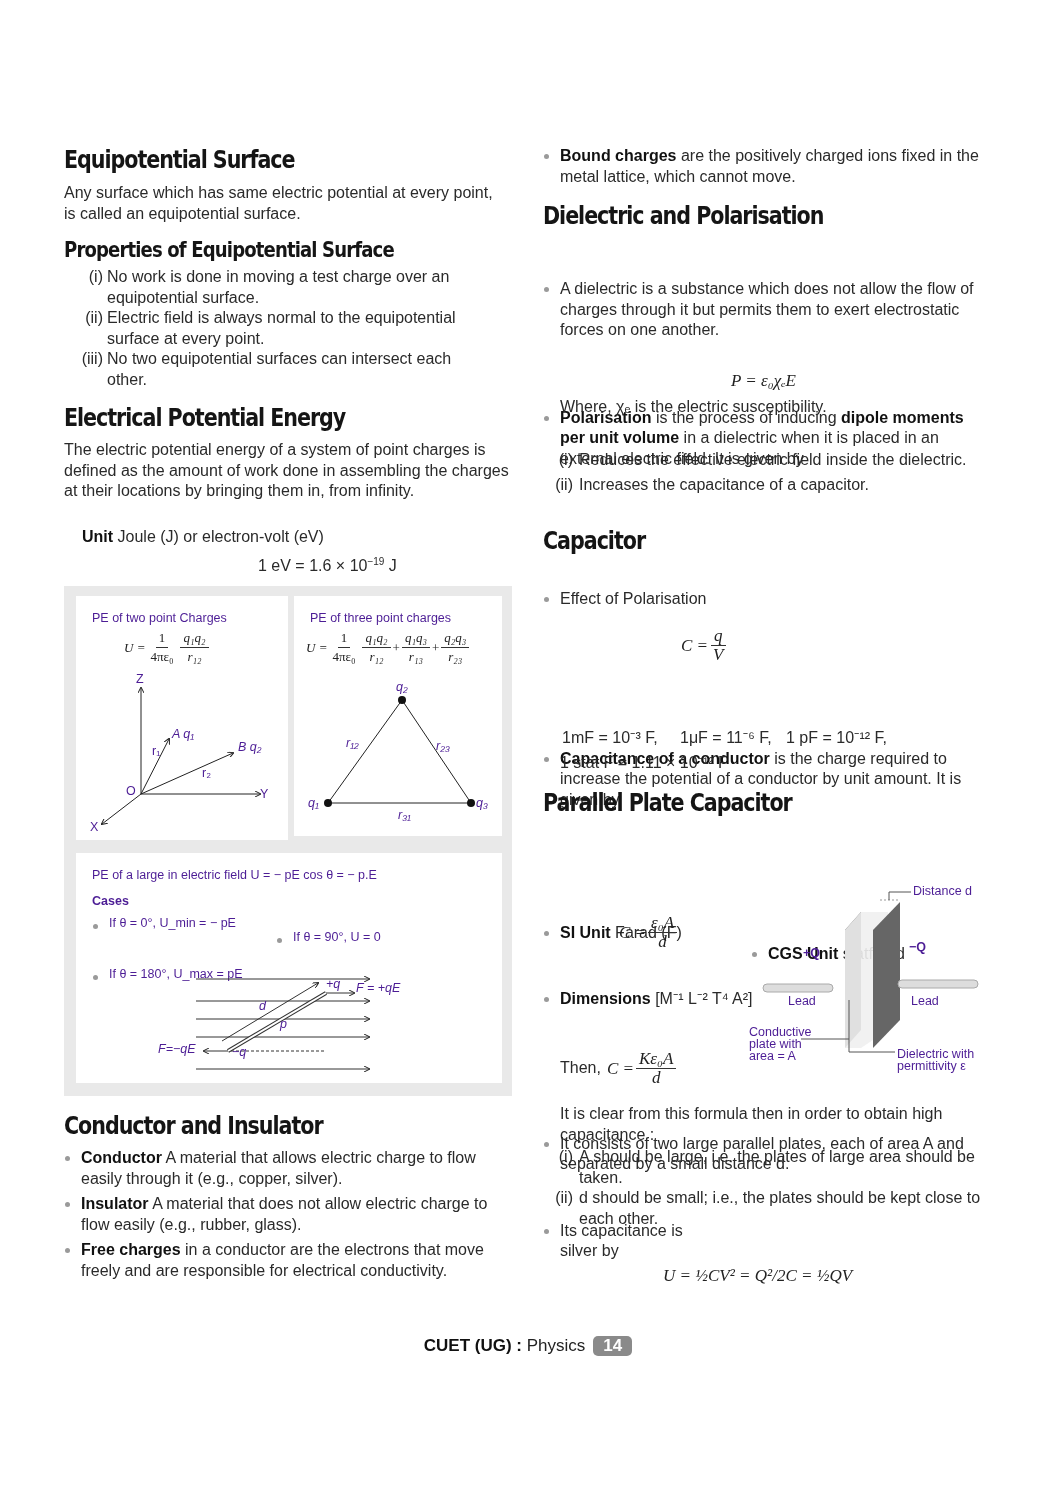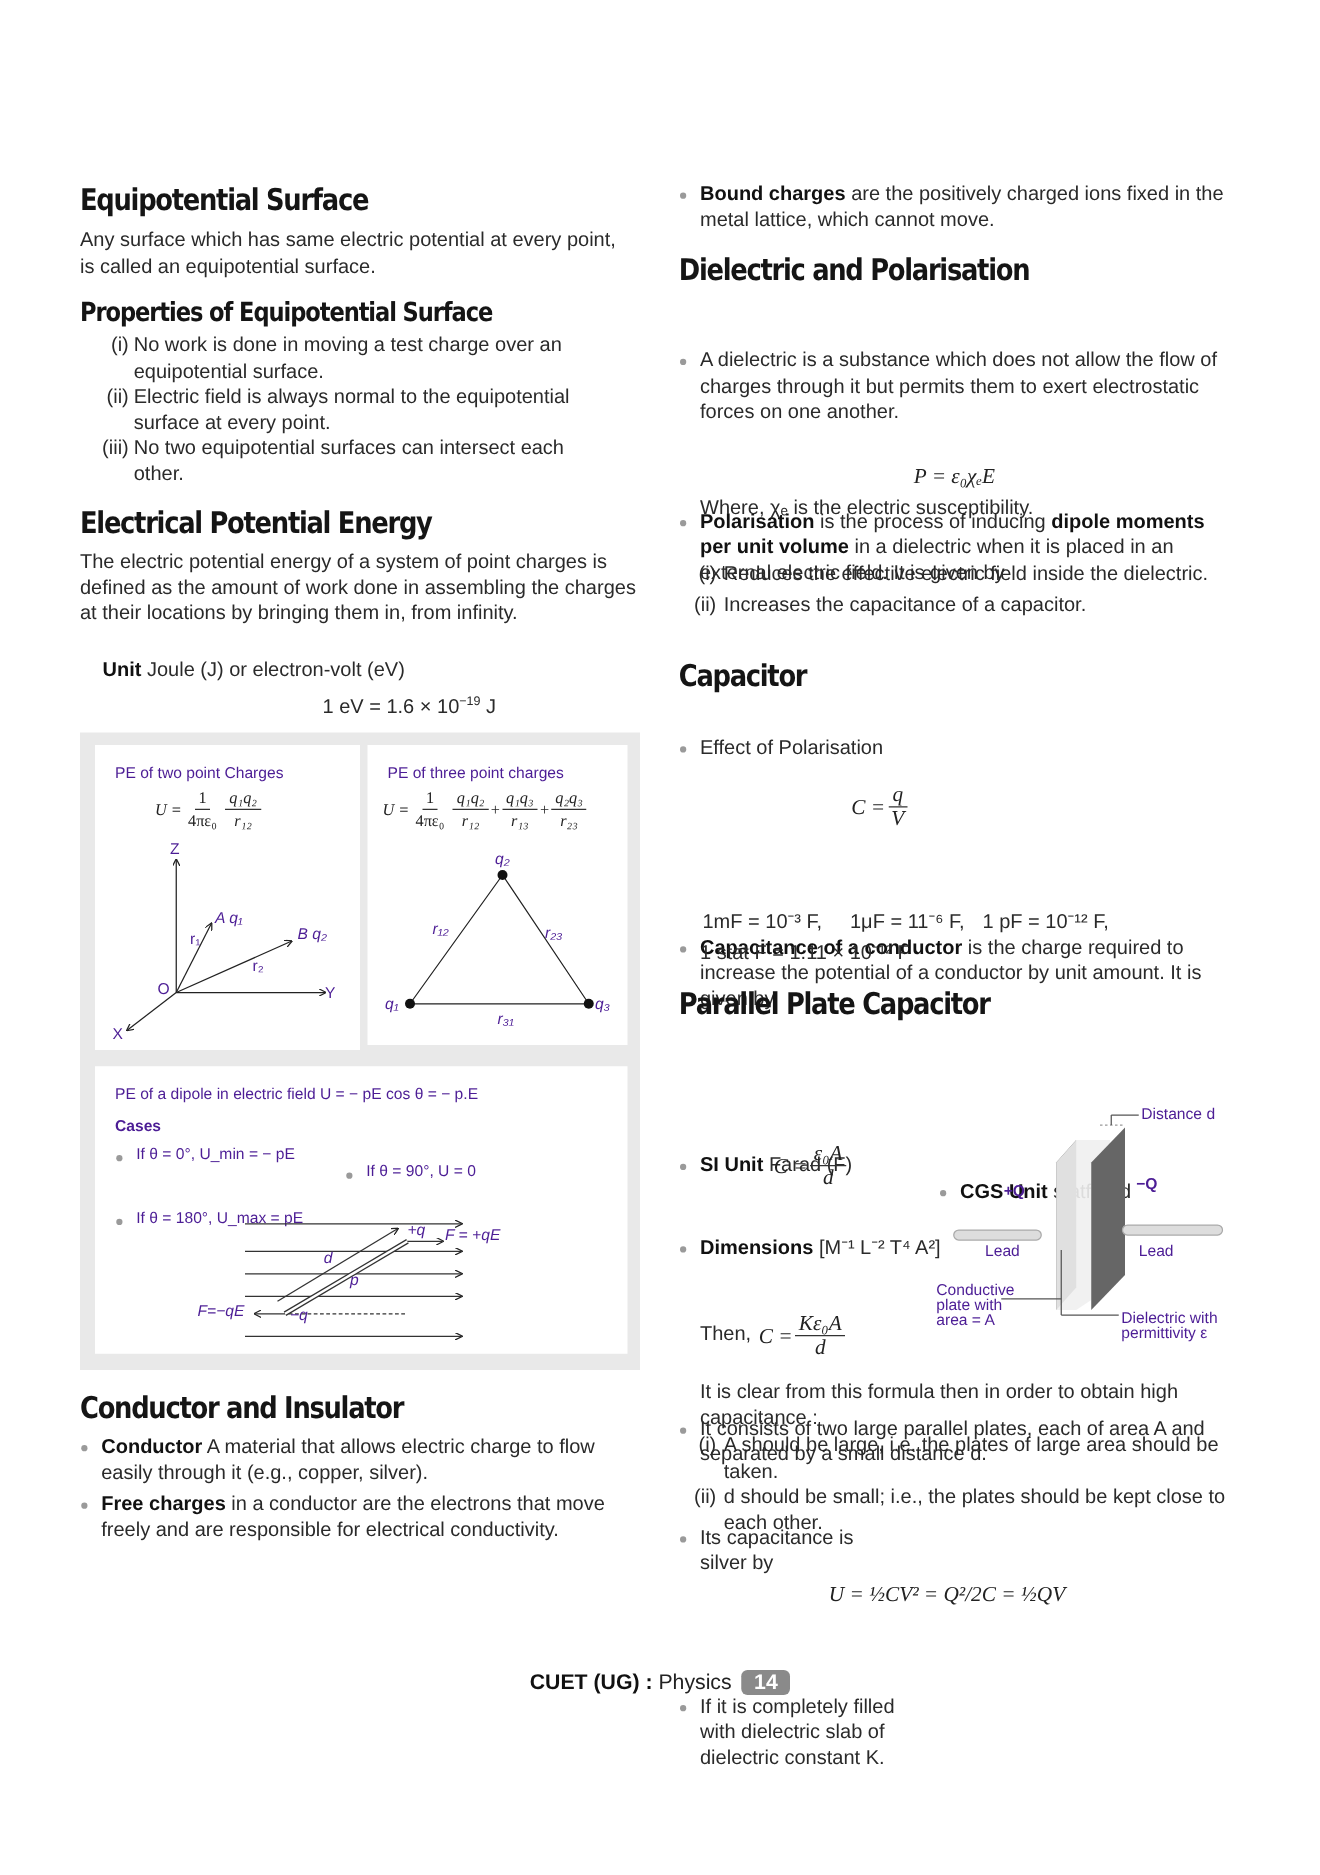--- a/index.html
+++ b/index.html
@@ -114,21 +114,21 @@
       </svg>
       <span class="abs small" style="left:102px;top:84px;font-style:italic;">q₂</span>
       <span class="abs small" style="left:14px;top:200px;font-style:italic;">q₁</span>
       <span class="abs small" style="left:182px;top:200px;font-style:italic;">q₃</span>
       <span class="abs small" style="left:52px;top:140px;font-style:italic;">r₁₂</span>
       <span class="abs small" style="left:142px;top:143px;font-style:italic;">r₂₃</span>
       <span class="abs small" style="left:104px;top:212px;font-style:italic;">r₃₁</span>
     </div>
 
     <div class="card" style="left:12px;top:267px;width:426px;height:230px;">
-      <div class="small abs" style="left:16px;top:15px;">PE of a dipole in electric field U = − pE cos θ = − p.E</div>
+      <div class="small abs" style="left:16px;top:15px;">PE of a large in electric field U = − pE cos θ = − p.E</div>
       <div class="small abs" style="left:16px;top:41px;font-weight:bold;">Cases</div>
       <div class="small abs bul" style="left:16px;top:63px;">If θ = 0°, U_min = − pE</div>
       <div class="small abs bul" style="left:200px;top:63px;">If θ = 90°, U = 0</div>
       <div class="small abs bul" style="left:16px;top:86px;">If θ = 180°, U_max = pE</div>
       <svg class="abs" style="left:0;top:0;" width="426" height="230">
         <defs>
             <marker id="ar2" markerWidth="6" markerHeight="6" refX="5" refY="3" orient="auto">
               <path d="M0,0 L6,3 L0,6" fill="none" stroke="#222" stroke-width="1"></path>
             </marker>
           </defs>
@@ -151,20 +151,21 @@
       <span class="abs small" style="left:82px;top:189px;font-style:italic;">F=−qE</span>
       <span class="abs small" style="left:156px;top:192px;font-style:italic;">−q</span>
       <span class="abs small" style="left:183px;top:146px;font-style:italic;">d</span>
       <span class="abs small" style="left:204px;top:164px;font-style:italic;">p</span>
     </div>
   </div>
 
   <h2 class="abs" style="top:1112px;left:0;">Conductor and Insulator</h2>
   <div class="abs" style="top:1148px;left:0;width:450px;">
     <div class="bul t" style="margin-bottom:5px;"><b>Conductor</b><span> A material that allows electric charge to flow easily through it (e.g., copper,  silver).</span></div>
+    <div class="bul t" style="margin-bottom:5px;"><b>Insulator</b><span> A material that does not allow electric charge to flow easily (e.g., rubber, glass).</span></div>
     <div class="bul t"><b>Free charges</b><span> in a conductor are the electrons that move freely and are responsible for electrical conductivity.</span></div>
   </div>
 </div>
 
 <div class="col col-right">
   <div class="abs bul t" style="top:146px;left:0;width:445px;"><b>Bound charges</b><span> are the positively charged ions fixed in the metal lattice, which cannot move.</span></div>
 
   <h2 class="abs" style="top:202px;left:0;">Dielectric and Polarisation</h2>
   <div class="abs bul t" style="top:238px;left:0;width:445px;">A dielectric is a substance which does not allow the flow of charges through it but permits them to exert electrostatic forces on one another.</div>
   <div class="abs bul t" style="top:305px;left:0;width:450px;"><b>Polarisation</b><span> is the process of inducing </span><b>dipole moments per unit volume</b><span> in a dielectric when it is placed in an external electric field. It is given by</span></div>
@@ -196,21 +197,20 @@
   <h2 class="abs" style="top:789px;left:0;">Parallel Plate Capacitor</h2>
   <div class="abs bul t" style="top:826px;left:0;width:450px;">It consists of two large parallel plates, each of area A and separated by a small distance d.</div>
   <div class="abs bul t" style="top:872px;left:0;width:175px;">Its capacitance is silver by</div>
   <div class="abs eq" style="top:914px;left:76px;display:flex;align-items:center;">
     <span>C =</span>
     <span class="frac">
         <span class="nu">ε₀A</span>
         <span class="de">d</span>
       </span>
   </div>
-  <div class="abs bul t" style="top:966px;left:0;width:175px;">If it is completely filled with dielectric slab of dielectric constant K.</div>
   <div class="abs" style="top:1050px;left:17px;display:flex;align-items:center;">
     <span class="t">Then,</span>
     <span class="eq" style="margin-left:6px;">C =</span>
     <span class="frac eq">
         <span class="nu">Kε₀A</span>
         <span class="de">d</span>
       </span>
   </div>
 
   <div class="abs" style="top:880px;left:200px;width:250px;height:200px;">

